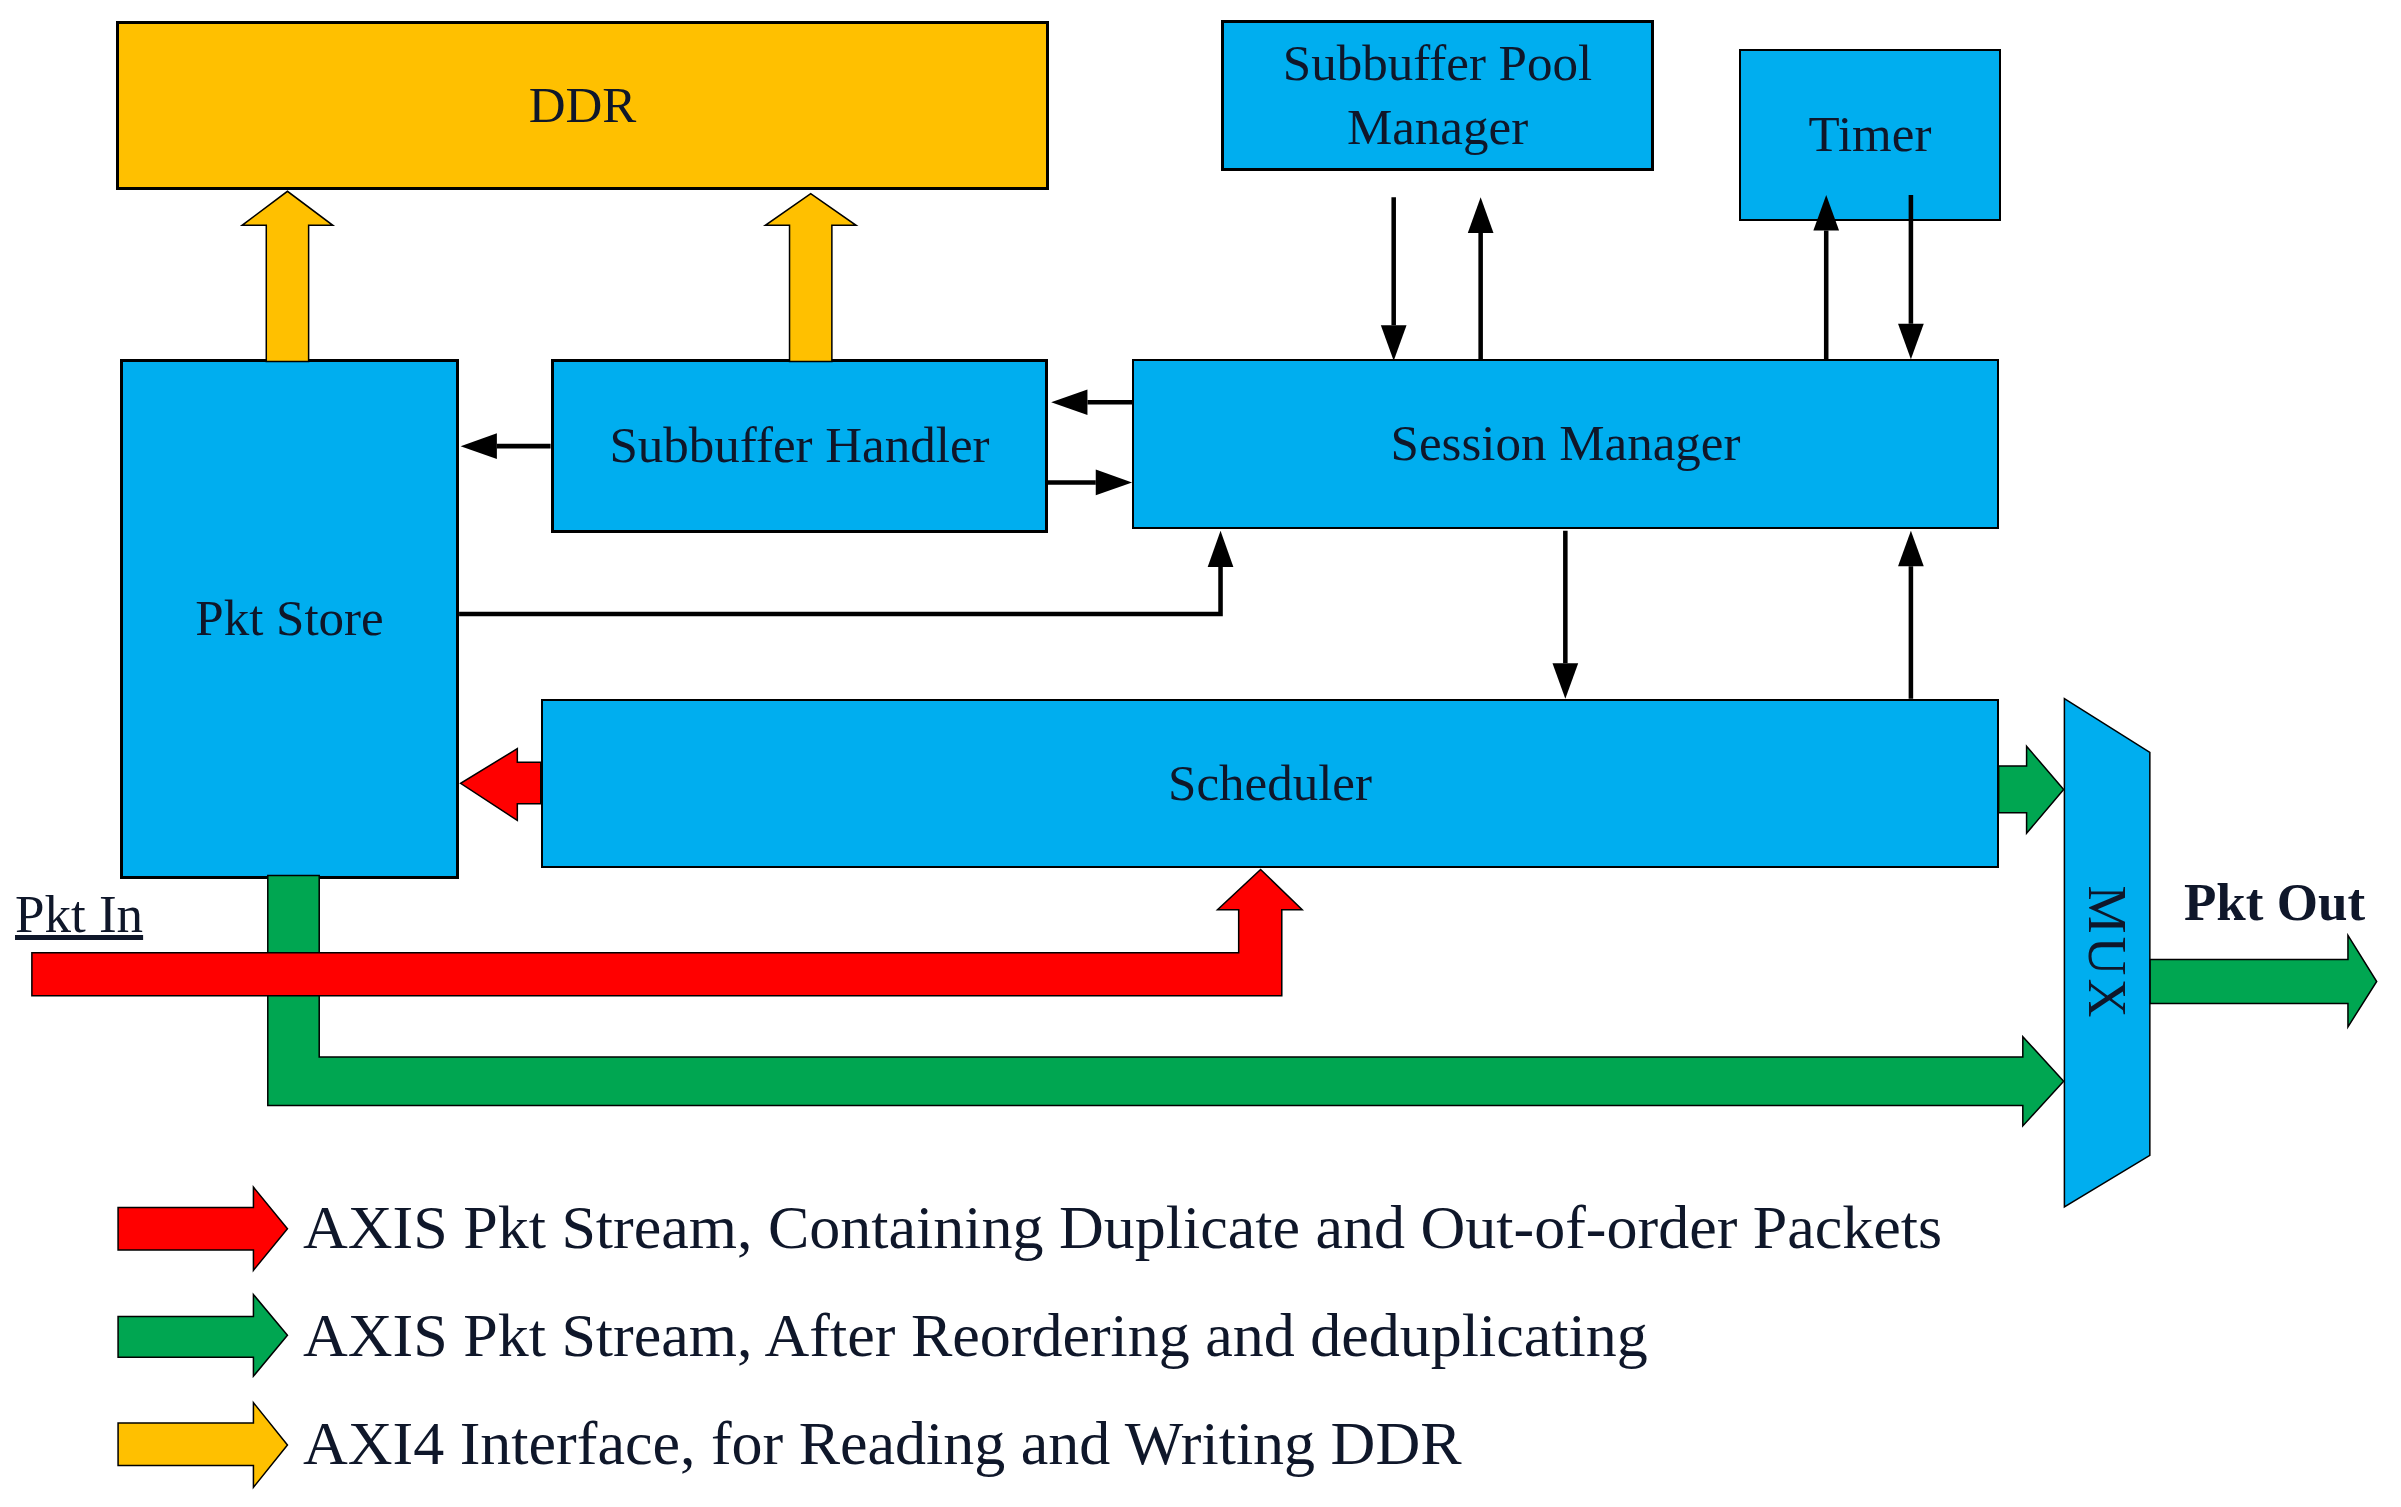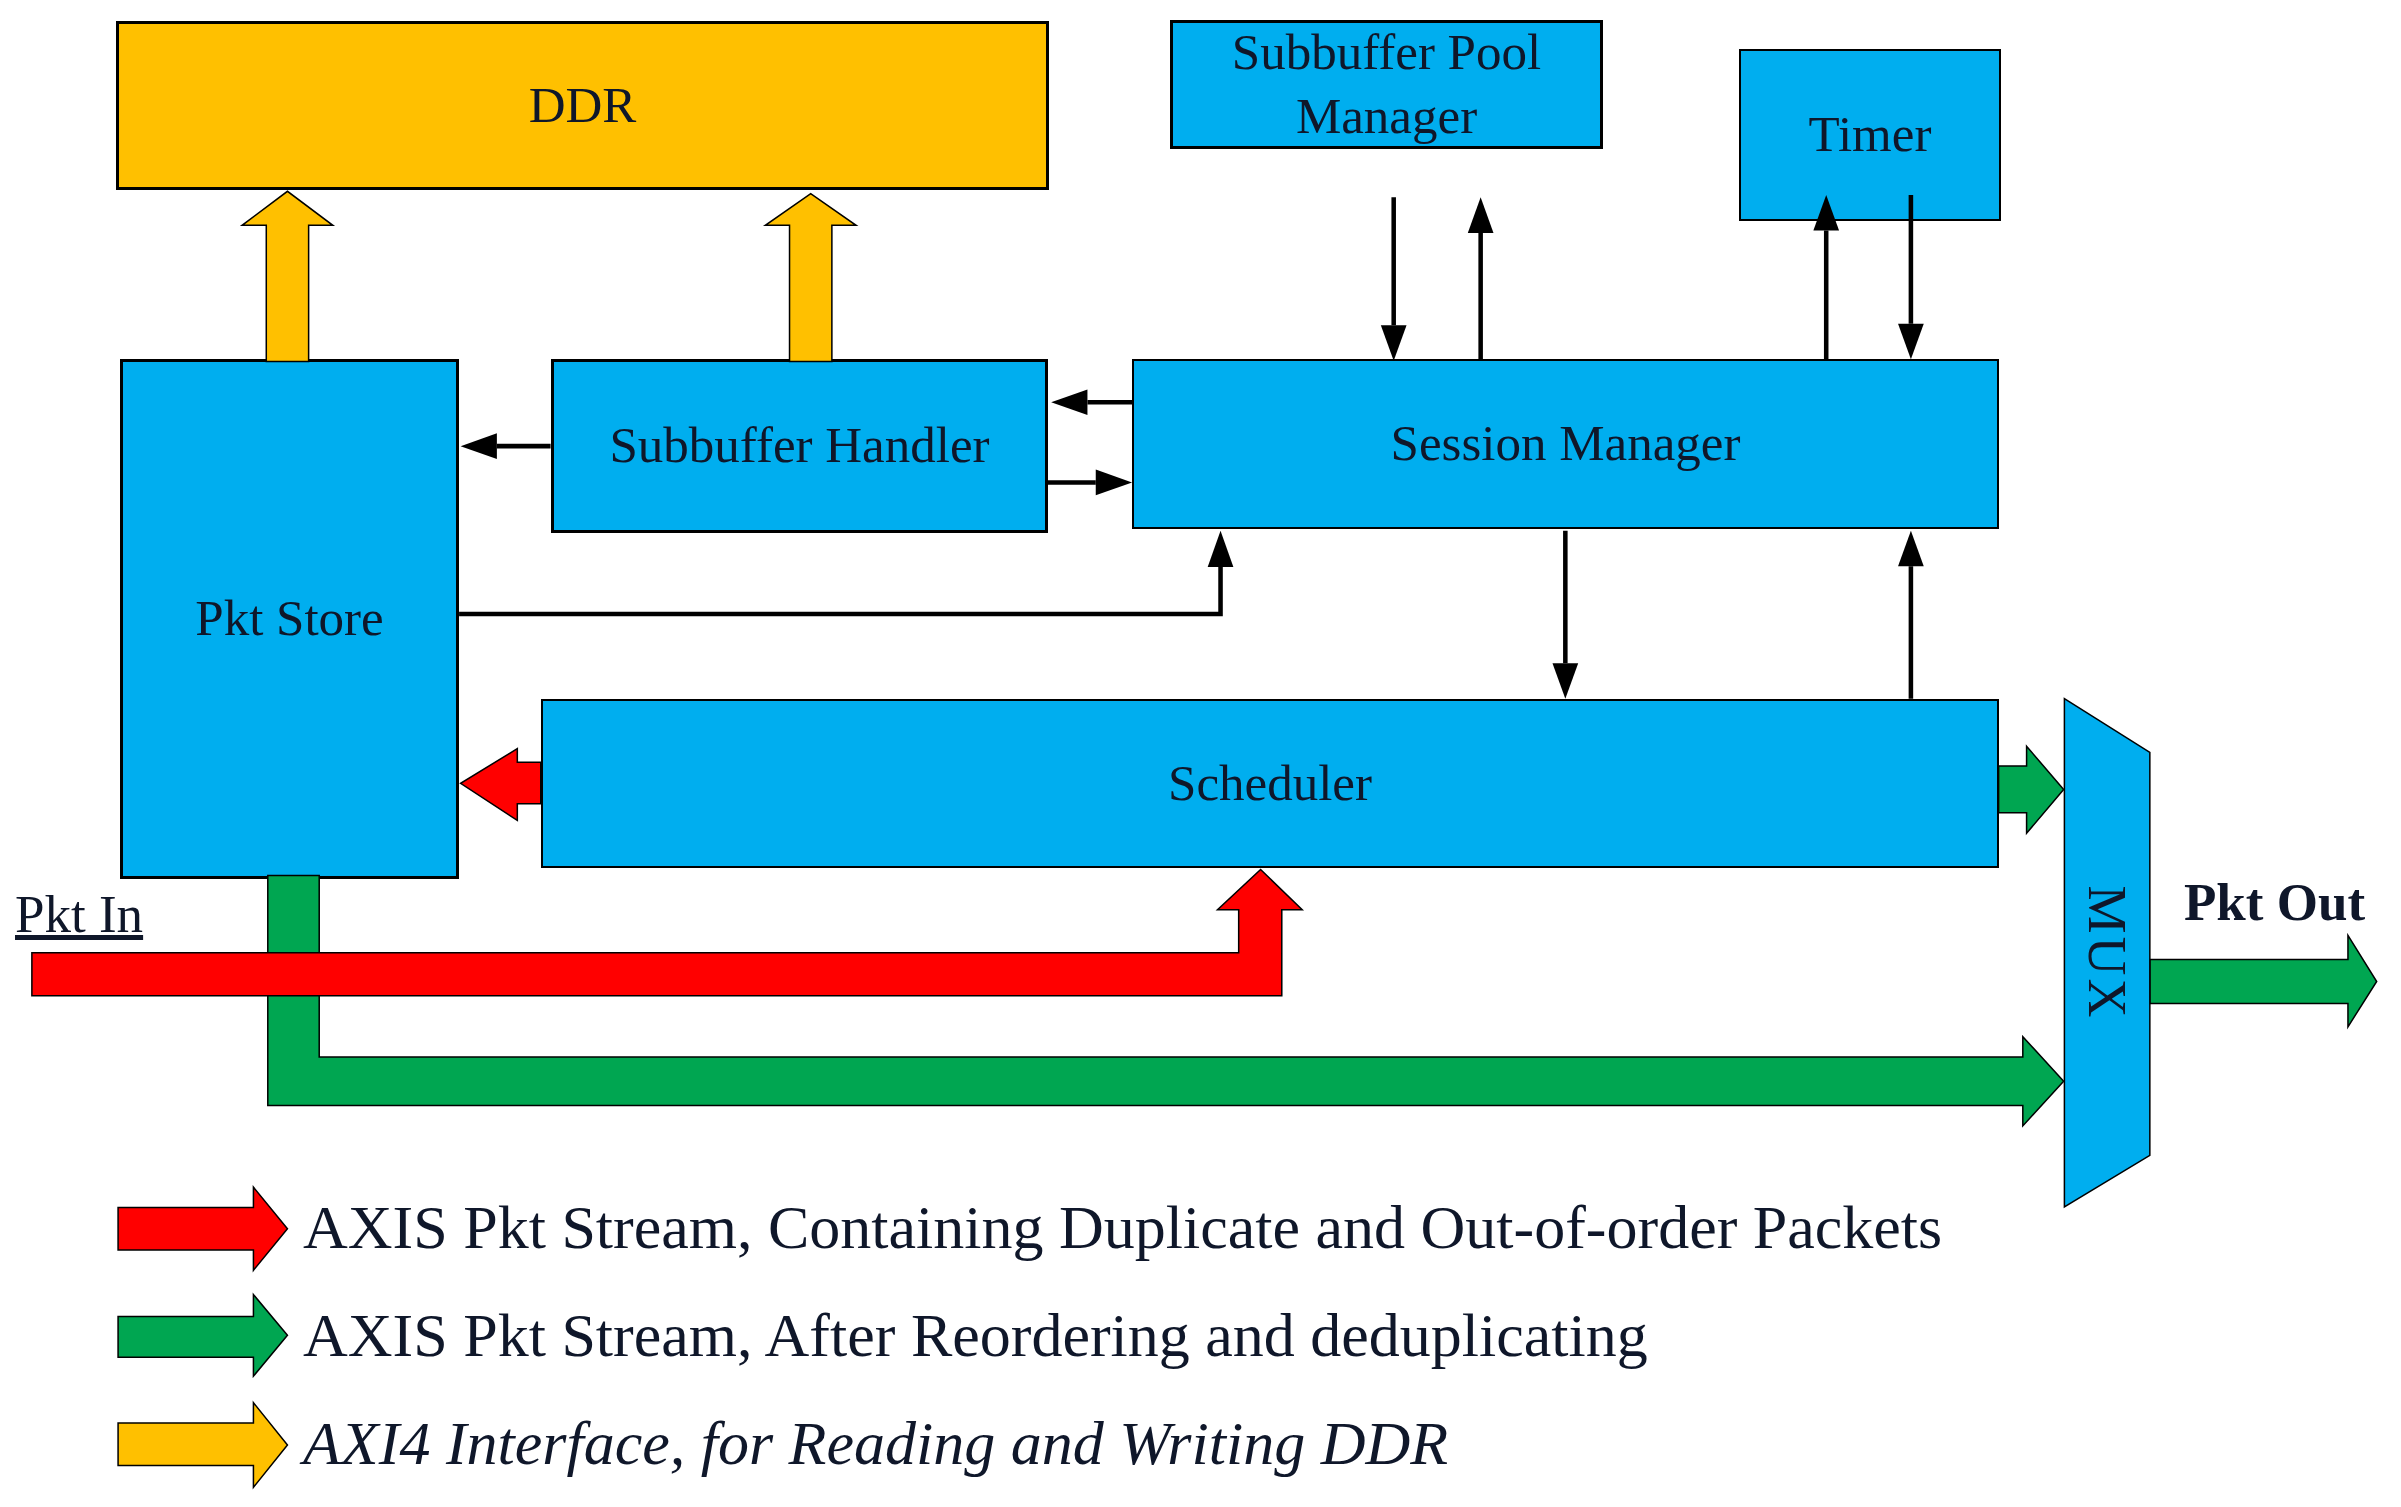--- a/index.html
+++ b/index.html
@@ -7,42 +7,42 @@
     --axis-green:#00A651; --outline:#000000; --bg:#FFFFFF;
   }
   html,body{margin:0;padding:0;background:var(--bg);}
   #stage{position:relative;width:2401px;height:1507px;background:var(--bg);overflow:hidden;
          font-family:"Liberation Serif", serif;color:#0f172a;}
   .node{position:absolute;box-sizing:border-box;display:flex;align-items:center;justify-content:center;
         text-align:center;background:var(--block-blue);border:2.3px solid var(--outline);
         font-size:51px;line-height:1.25;}
   .node .lbl{display:block;}
   #ddr{left:116px;top:21px;width:933px;height:169px;background:var(--ddr-yellow);border-width:3px;}
-  #subbuffer-pool-manager{left:1170px;top:20.4px;width:433px;height:129px;border-width:3.8px;padding:8px 34px;}
+  #subbuffer-pool-manager{left:1221px;top:20.4px;width:433px;height:151px;border-width:3.8px;padding:8px 34px;}
   #timer{left:1739px;top:21px;width:262px;height:172px;margin-top:28px;}
   #pkt-store{left:120px;top:359px;width:339px;height:520px;border-width:3.8px;}
   #subbuffer-handler{left:551px;top:359px;width:497px;height:174px;border-width:3.8px;}
   #session-manager{left:1132px;top:359px;width:867px;height:170px;}
   #scheduler{left:541px;top:699px;width:1458px;height:169px;}
   .overlay{position:absolute;left:0;top:0;z-index:5;}
   .ln{stroke:var(--outline);stroke-width:6;fill:none;}
   .tri{fill:var(--outline);stroke:none;}
   .yellow-shape{fill:var(--ddr-yellow);stroke:var(--outline);stroke-width:2;}
   .green-shape{fill:var(--axis-green);stroke:var(--outline);stroke-width:2;}
   .red-shape{fill:var(--axis-red);stroke:var(--outline);stroke-width:2;}
   .mux-shape{fill:var(--block-blue);stroke:var(--outline);stroke-width:2;}
   .flow-label{position:absolute;font-size:53px;white-space:nowrap;z-index:6;}
   #pkt-in-label{left:15px;top:914px;transform:translateY(-50%);text-decoration:underline;}
   #pkt-out-label{left:2184px;top:902px;transform:translateY(-50%);font-weight:bold;}
   #mux-label{position:absolute;left:2107px;top:953px;transform:translate(-50%,-50%) rotate(90deg);
              font-size:54px;letter-spacing:3px;z-index:6;}
   .legend-label{position:absolute;left:303px;font-size:62px;white-space:nowrap;transform:translateY(-52%);z-index:6;}
   #legend-label-0{top:1229px;}
   #legend-label-1{top:1337px;}
-  #legend-label-2{top:1445px;font-style:italic;}
+  #legend-label-2{top:1445px;}
 </style>
 </head>
 <body>
 
 <div id="stage">
 
   <div class="node" id="ddr">
     <span class="lbl">DDR</span>
   </div>
   <div class="node" id="subbuffer-pool-manager">

